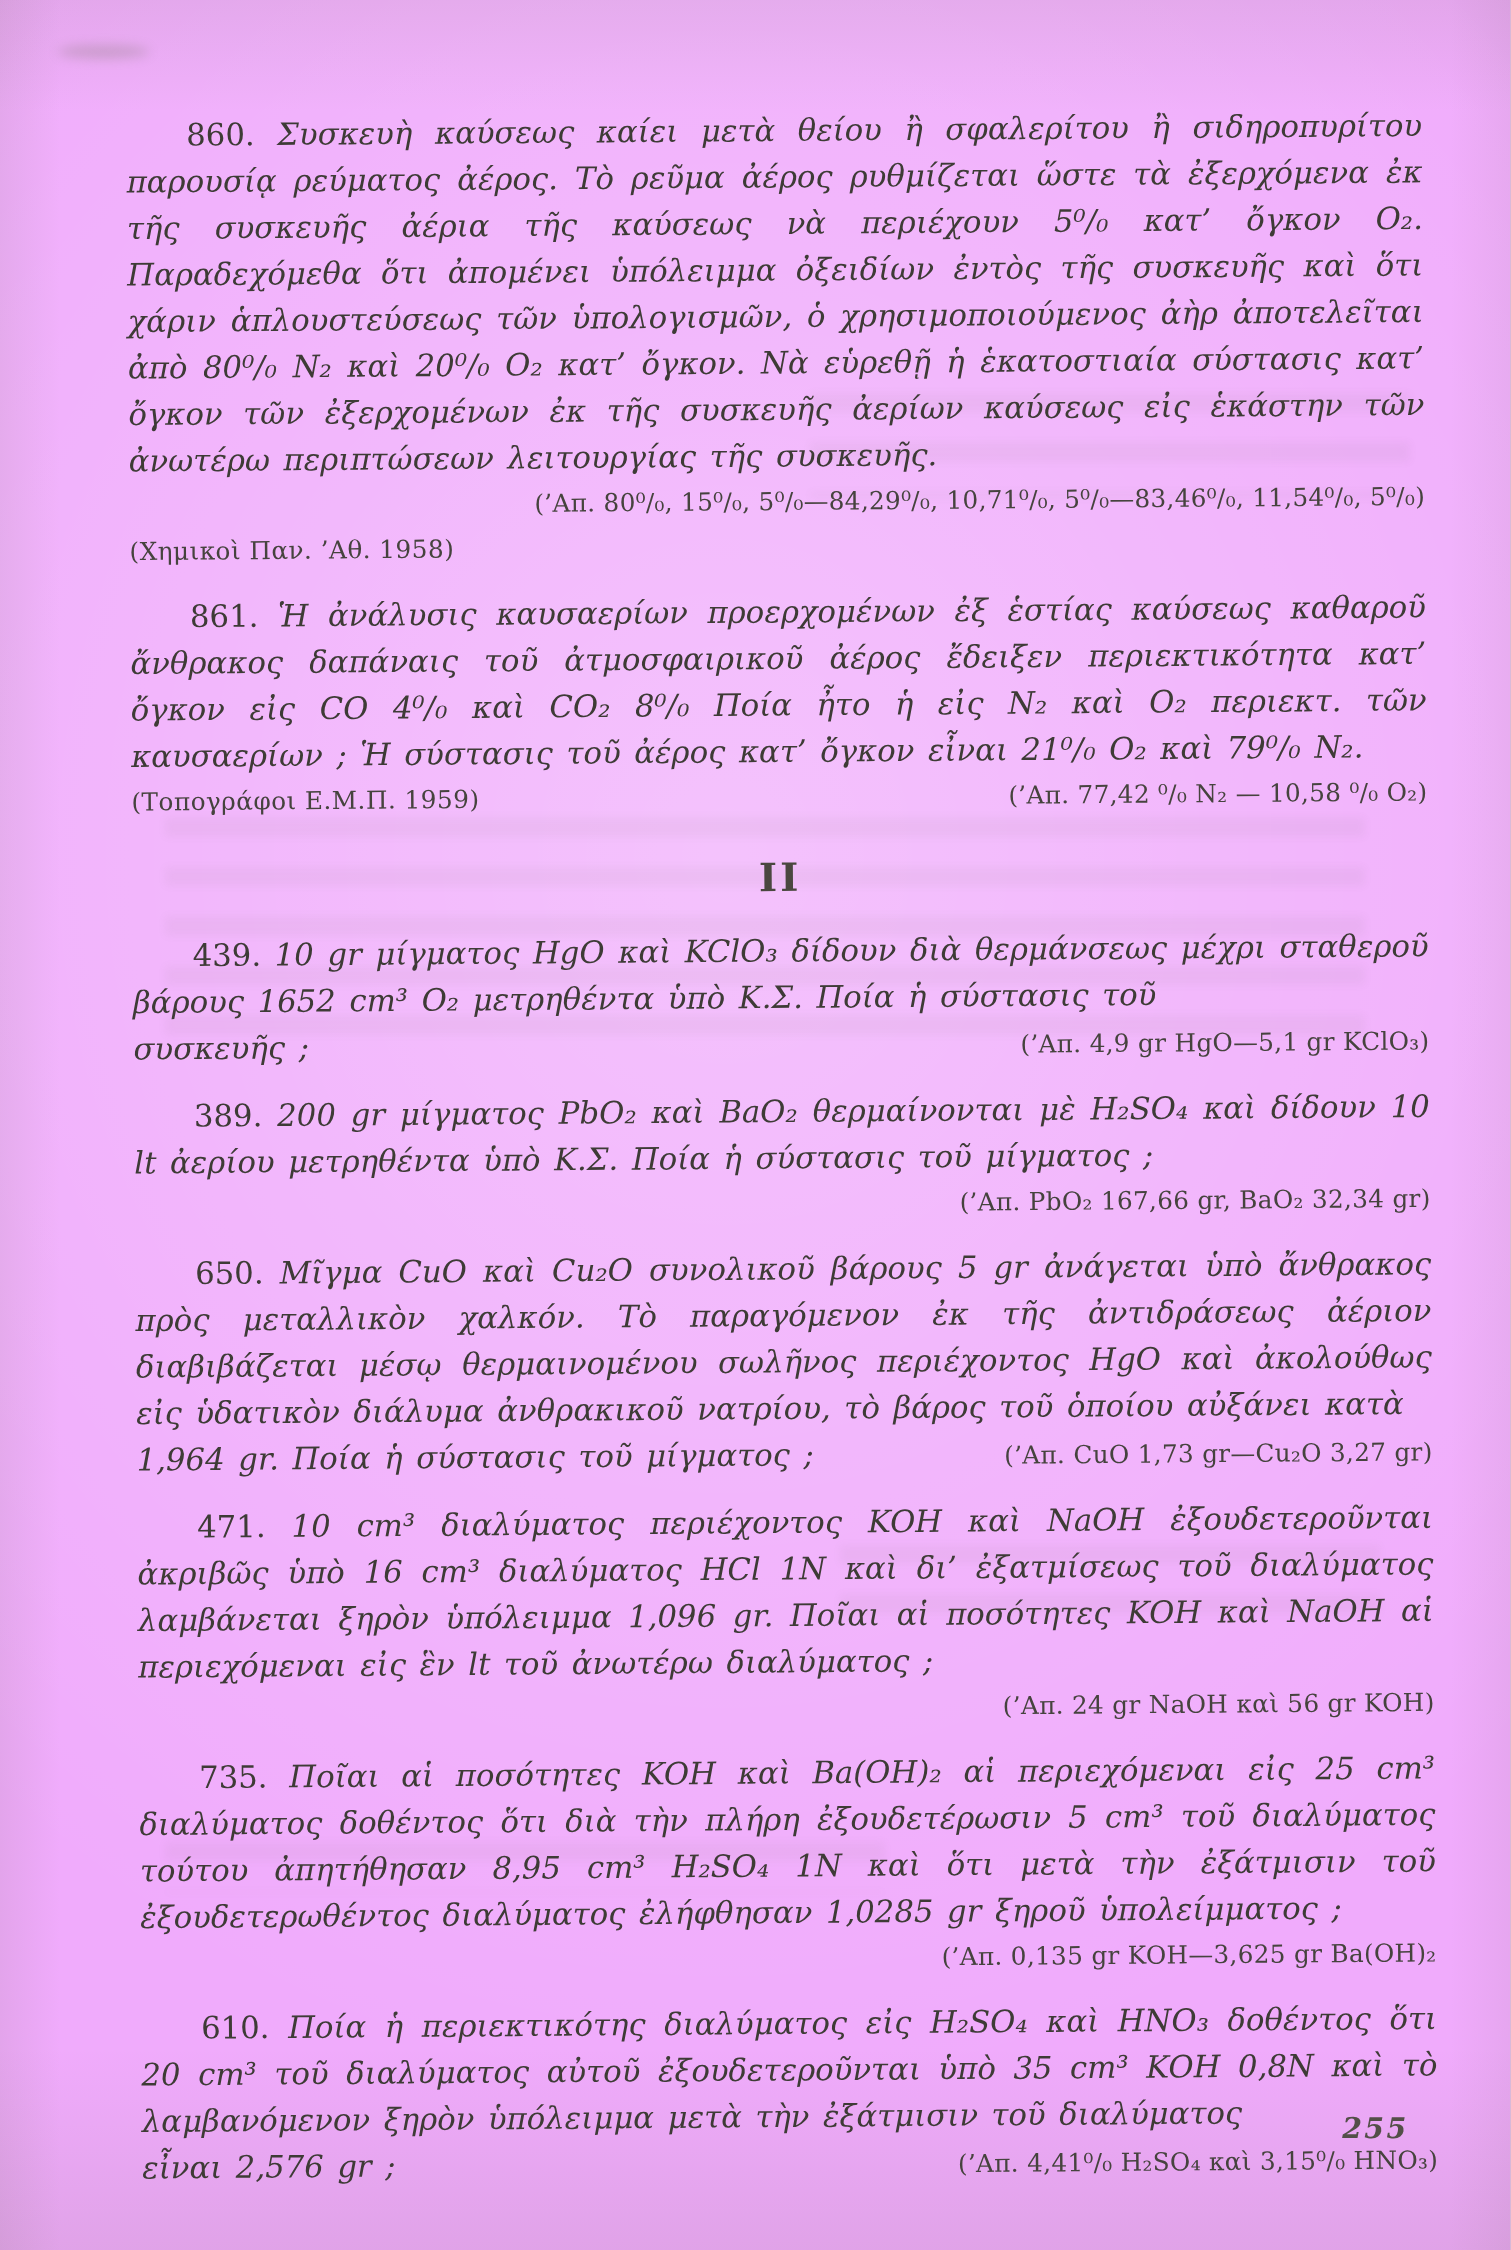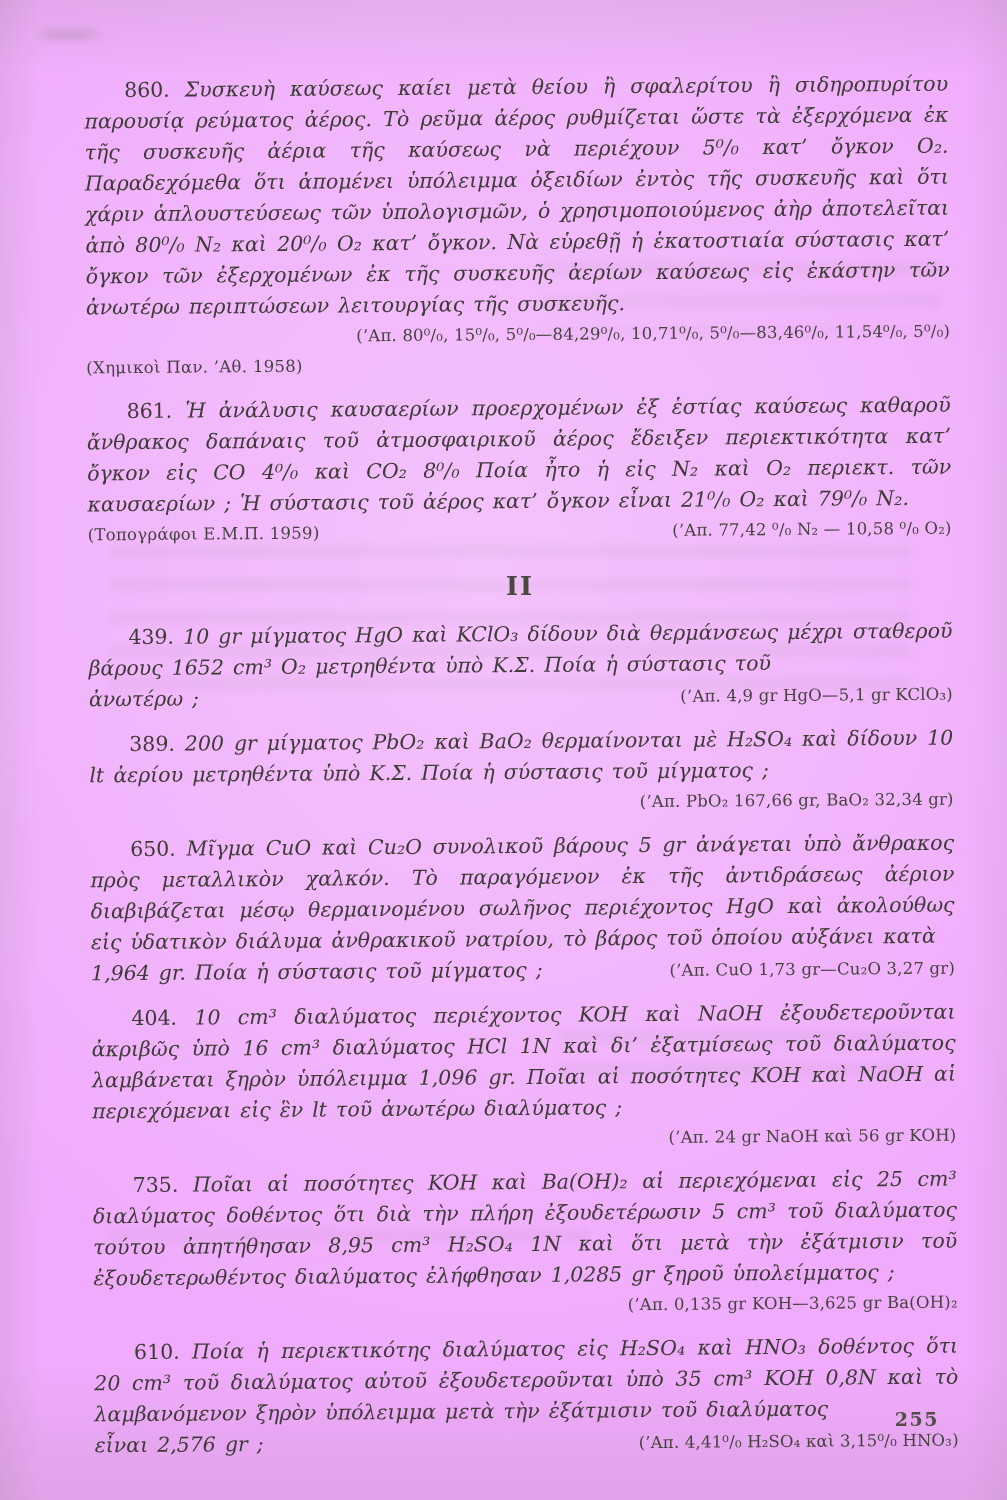--- a/index.html
+++ b/index.html
@@ -37,21 +37,21 @@
   .foot{display:flex;align-items:baseline;line-height:30px;}
   .tail{font-style:italic;font-size:20.5px;word-spacing:2.5px;}
   .cite{font-style:normal;font-size:16.5px;color:#46433e;letter-spacing:.3px;}
   .answer{margin-left:auto;font-style:normal;font-size:16.5px;color:#46433e;white-space:nowrap;letter-spacing:.2px;}
   .heading{
     margin:24px 0 18px 0;text-align:center;
     font-style:normal;font-weight:bold;font-size:26px;letter-spacing:2px;color:#4a473f;
   }
   .pageno{
     position:absolute;right:68px;bottom:70px;
-    font-size:19px;font-weight:bold;letter-spacing:1.5px;color:#534f48;
+    font-size:19px;font-weight:bold;letter-spacing:1.5px;color:#534f48;font-style:italic;
   }
 </style>
 </head>
 <body>
 
 <div class="page">
   <div class="paper-shade"></div>
   <div class="smudge"></div>
   <div class="ghost" style="left:540px;top:262px;width:400px;height:70px;"></div>
   <div class="ghost" style="left:110px;top:545px;width:800px;height:150px;"></div>
@@ -75,39 +75,39 @@
             <span class="cite">(Τοπογράφοι Ε.Μ.Π. 1959)</span>
             <span class="answer">(’Απ. 77,42 ⁰/₀ N₂ — 10,58 ⁰/₀ O₂)</span>
           </div>
         </section>
       </div>
     <h2 class="heading">II</h2>
     <div id="problems-bottom">
         <section class="problem">
           <p class="body"><span class="num">439. </span>10 gr μίγματος HgO καὶ KClO₃ δίδουν διὰ θερμάνσεως μέχρι σταθεροῦ βάρους 1652 cm³ O₂ μετρηθέντα ὑπὸ Κ.Σ. Ποία ἡ σύστασις τοῦ</p>
           <div class="foot">
-            <span class="tail">ἀνωτέρω ;</span>
+            <span class="tail">συσκευῆς ;</span>
             <span class="answer">(’Απ. 4,9 gr HgO—5,1 gr KClO₃)</span>
           </div>
         </section>
         <section class="problem">
           <p class="body"><span class="num">389. </span>200 gr μίγματος PbO₂ καὶ BaO₂ θερμαίνονται μὲ H₂SO₄ καὶ δίδουν 10 lt ἀερίου μετρηθέντα ὑπὸ Κ.Σ. Ποία ἡ σύστασις τοῦ μίγματος ;</p>
           <div class="foot">
             <span class="answer">(’Απ. PbO₂ 167,66 gr, BaO₂ 32,34 gr)</span>
           </div>
         </section>
         <section class="problem">
           <p class="body"><span class="num">650. </span>Μῖγμα CuO καὶ Cu₂O συνολικοῦ βάρους 5 gr ἀνάγεται ὑπὸ ἄνθρακος πρὸς μεταλλικὸν χαλκόν. Τὸ παραγόμενον ἐκ τῆς ἀντιδράσεως ἀέριον διαβιβάζεται μέσῳ θερμαινομένου σωλῆνος περιέχοντος HgO καὶ ἀκολούθως εἰς ὑδατικὸν διάλυμα ἀνθρακικοῦ νατρίου, τὸ βάρος τοῦ ὁποίου αὐξάνει κατὰ</p>
           <div class="foot">
             <span class="tail">1,964 gr. Ποία ἡ σύστασις τοῦ μίγματος ;</span>
             <span class="answer">(’Απ. CuO 1,73 gr—Cu₂O 3,27 gr)</span>
           </div>
         </section>
         <section class="problem">
-          <p class="body"><span class="num">404. </span>10 cm³ διαλύματος περιέχοντος KOH καὶ NaOH ἐξουδετεροῦνται ἀκριβῶς ὑπὸ 16 cm³ διαλύματος HCl 1N καὶ δι’ ἐξατμίσεως τοῦ διαλύματος λαμβάνεται ξηρὸν ὑπόλειμμα 1,096 gr. Ποῖαι αἱ ποσότητες KOH καὶ NaOH αἱ περιεχόμεναι εἰς ἓν lt τοῦ ἀνωτέρω διαλύματος ;</p>
+          <p class="body"><span class="num">471. </span>10 cm³ διαλύματος περιέχοντος KOH καὶ NaOH ἐξουδετεροῦνται ἀκριβῶς ὑπὸ 16 cm³ διαλύματος HCl 1N καὶ δι’ ἐξατμίσεως τοῦ διαλύματος λαμβάνεται ξηρὸν ὑπόλειμμα 1,096 gr. Ποῖαι αἱ ποσότητες KOH καὶ NaOH αἱ περιεχόμεναι εἰς ἓν lt τοῦ ἀνωτέρω διαλύματος ;</p>
           <div class="foot">
             <span class="answer">(’Απ. 24 gr NaOH καὶ 56 gr KOH)</span>
           </div>
         </section>
         <section class="problem">
           <p class="body"><span class="num">735. </span>Ποῖαι αἱ ποσότητες KOH καὶ Ba(OH)₂ αἱ περιεχόμεναι εἰς 25 cm³ διαλύματος δοθέντος ὅτι διὰ τὴν πλήρη ἐξουδετέρωσιν 5 cm³ τοῦ διαλύματος τούτου ἀπητήθησαν 8,95 cm³ H₂SO₄ 1N καὶ ὅτι μετὰ τὴν ἐξάτμισιν τοῦ ἐξουδετερωθέντος διαλύματος ἐλήφθησαν 1,0285 gr ξηροῦ ὑπολείμματος ;</p>
           <div class="foot">
             <span class="answer">(’Απ. 0,135 gr KOH—3,625 gr Ba(OH)₂</span>
           </div>
         </section>

